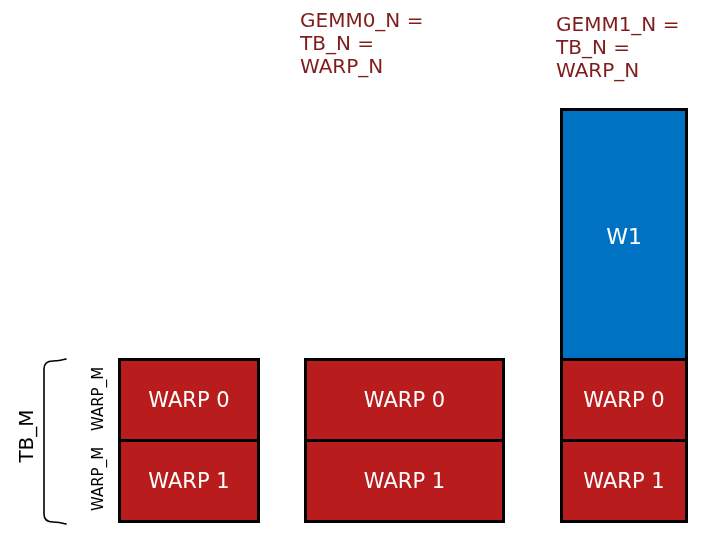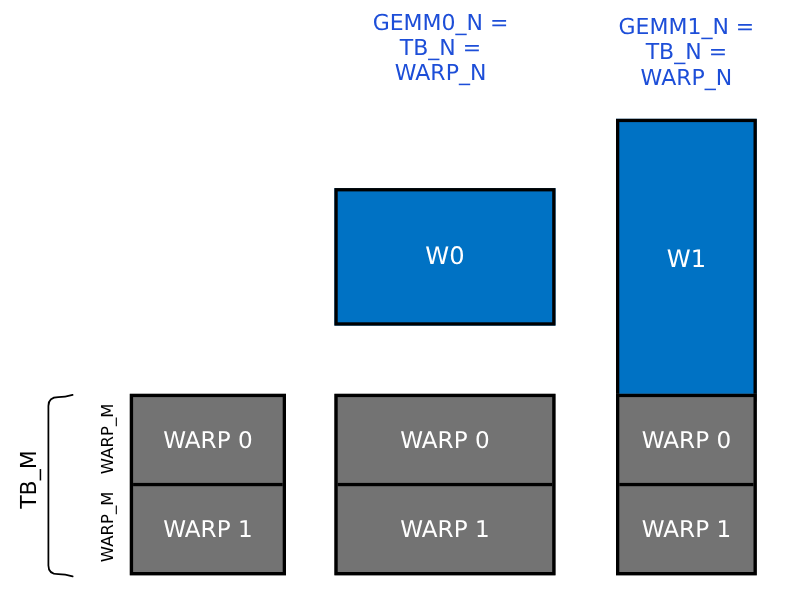--- a/index.html
+++ b/index.html
@@ -11,24 +11,23 @@
     position: relative;
     width: 720px;
     height: 540px;
     background: #ffffff;
     font-family: "DejaVu Sans", "Liberation Sans", sans-serif;
     color: #000000;
     overflow: hidden;
   }
   .hdr {
     position: absolute;
-    text-align: center;
     font-size: 20px;
     line-height: 23px;
-    color: #1d4ed8;
+    color: #7f1d1d;
   }
   .hdr-0 { left: 300px; top: 9px; width: 201px; }
   .hdr-1 { left: 556px; top: 13px; width: 136px; }
 
   .box {
     position: absolute;
     box-sizing: border-box;
     border: 3px solid #000000;
     display: flex;
     align-items: center;
@@ -36,21 +35,21 @@
     color: #ffffff;
   }
   .box-blue { background: #0072C4; font-size: 22px; }
   .box-w0 { left: 304px; top: 171px; width: 201px; height: 125px; }
   .box-w1 { left: 560px; top: 108px; width: 128px; height: 257px; }
 
   .wcol {
     position: absolute;
     box-sizing: border-box;
     border: 3px solid #000000;
-    background: #737373;
+    background: #b91c1c;
     display: flex;
     flex-direction: column;
   }
   .wcol-0 { left: 118px; top: 358px; width: 142px; height: 165px; }
   .wcol-1 { left: 304px; top: 358px; width: 201px; height: 165px; }
   .wcol-2 { left: 560px; top: 358px; width: 128px; height: 165px; }
   .wcell {
     flex: 1;
     display: flex;
     align-items: center;
@@ -103,23 +102,20 @@
     <div>GEMM0_N =</div>
     <div>TB_N =</div>
     <div>WARP_N</div>
   </div>
   <div class="hdr hdr-1">
     <div>GEMM1_N =</div>
     <div>TB_N =</div>
     <div>WARP_N</div>
   </div>
 
-  <div class="box box-blue box-w0">
-    <span>W0</span>
-  </div>
   <div class="box box-blue box-w1">
     <span>W1</span>
   </div>
 
   <svg class="bracket" viewBox="0 0 32 176" aria-hidden="true">
     <path d="M 29 7 Q 22 9 16 9 Q 7 9 7 17 L 7 162 Q 7 170 16 170 Q 22 170 29 172" fill="none" stroke="#000000" stroke-width="1.6" stroke-linecap="round"></path>
   </svg>
   <div class="vlabel lbl-tbm">TB_M</div>
   <div class="vlabel lbl-warpm lbl-warpm-0">WARP_M</div>
   <div class="vlabel lbl-warpm lbl-warpm-1">WARP_M</div>

